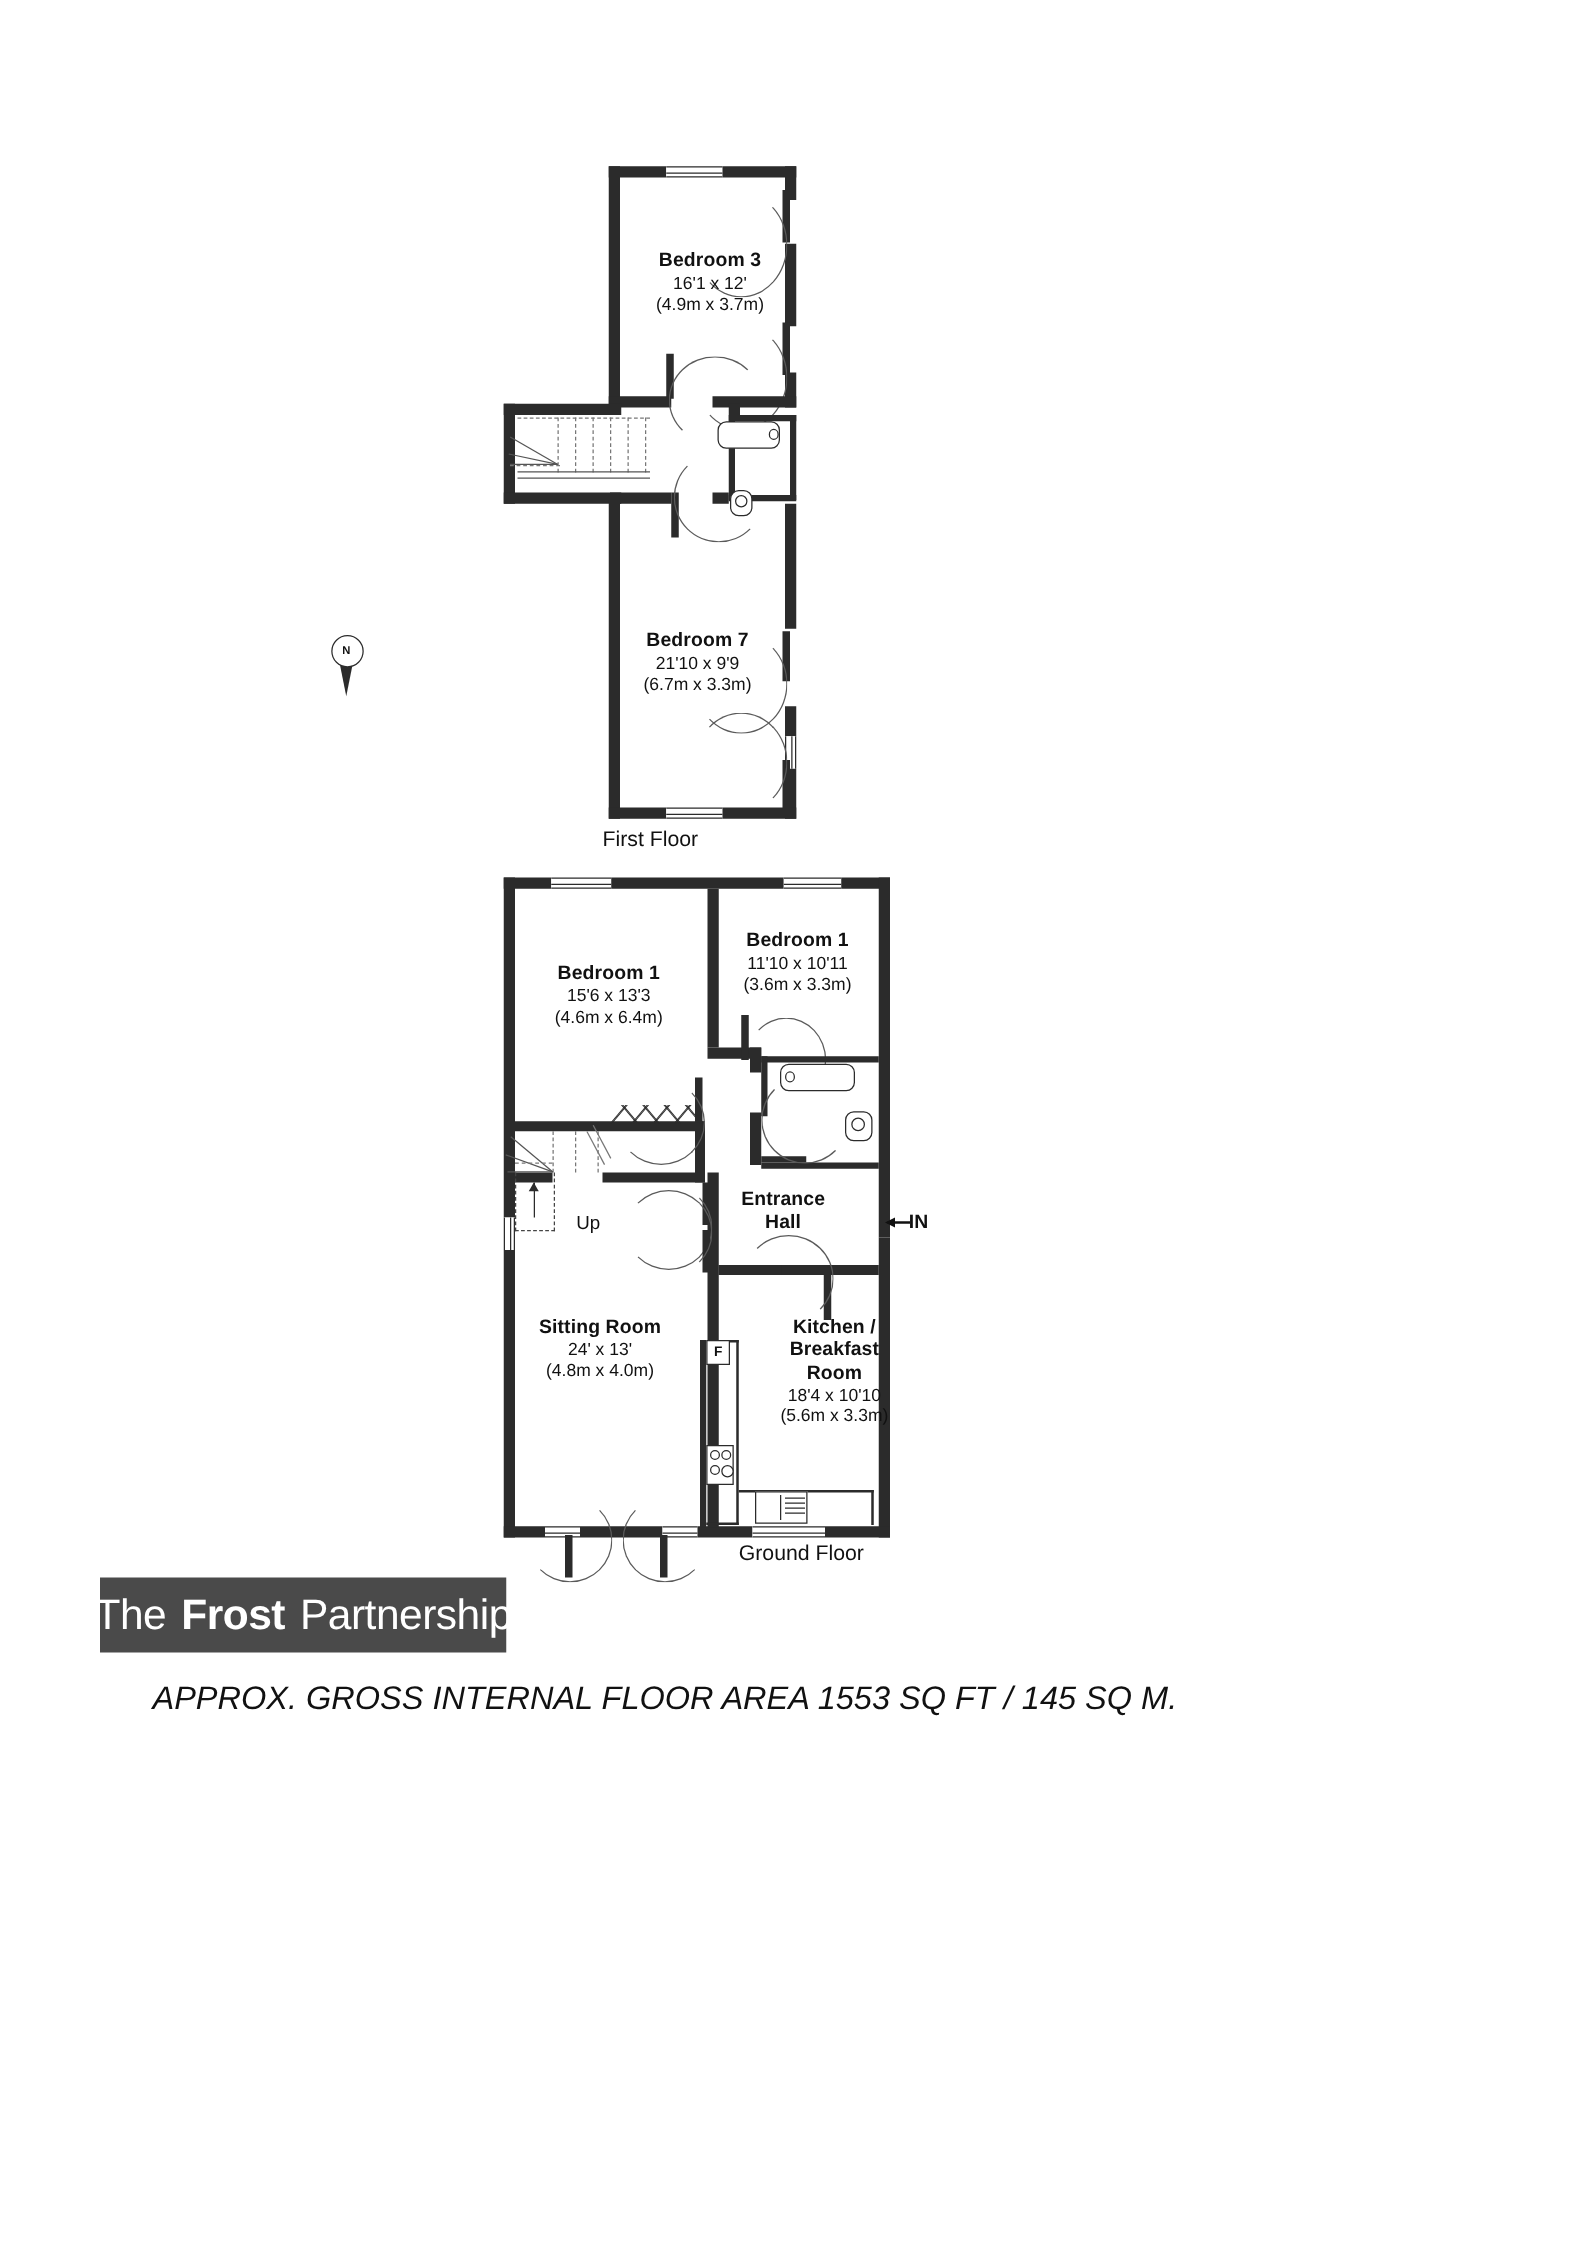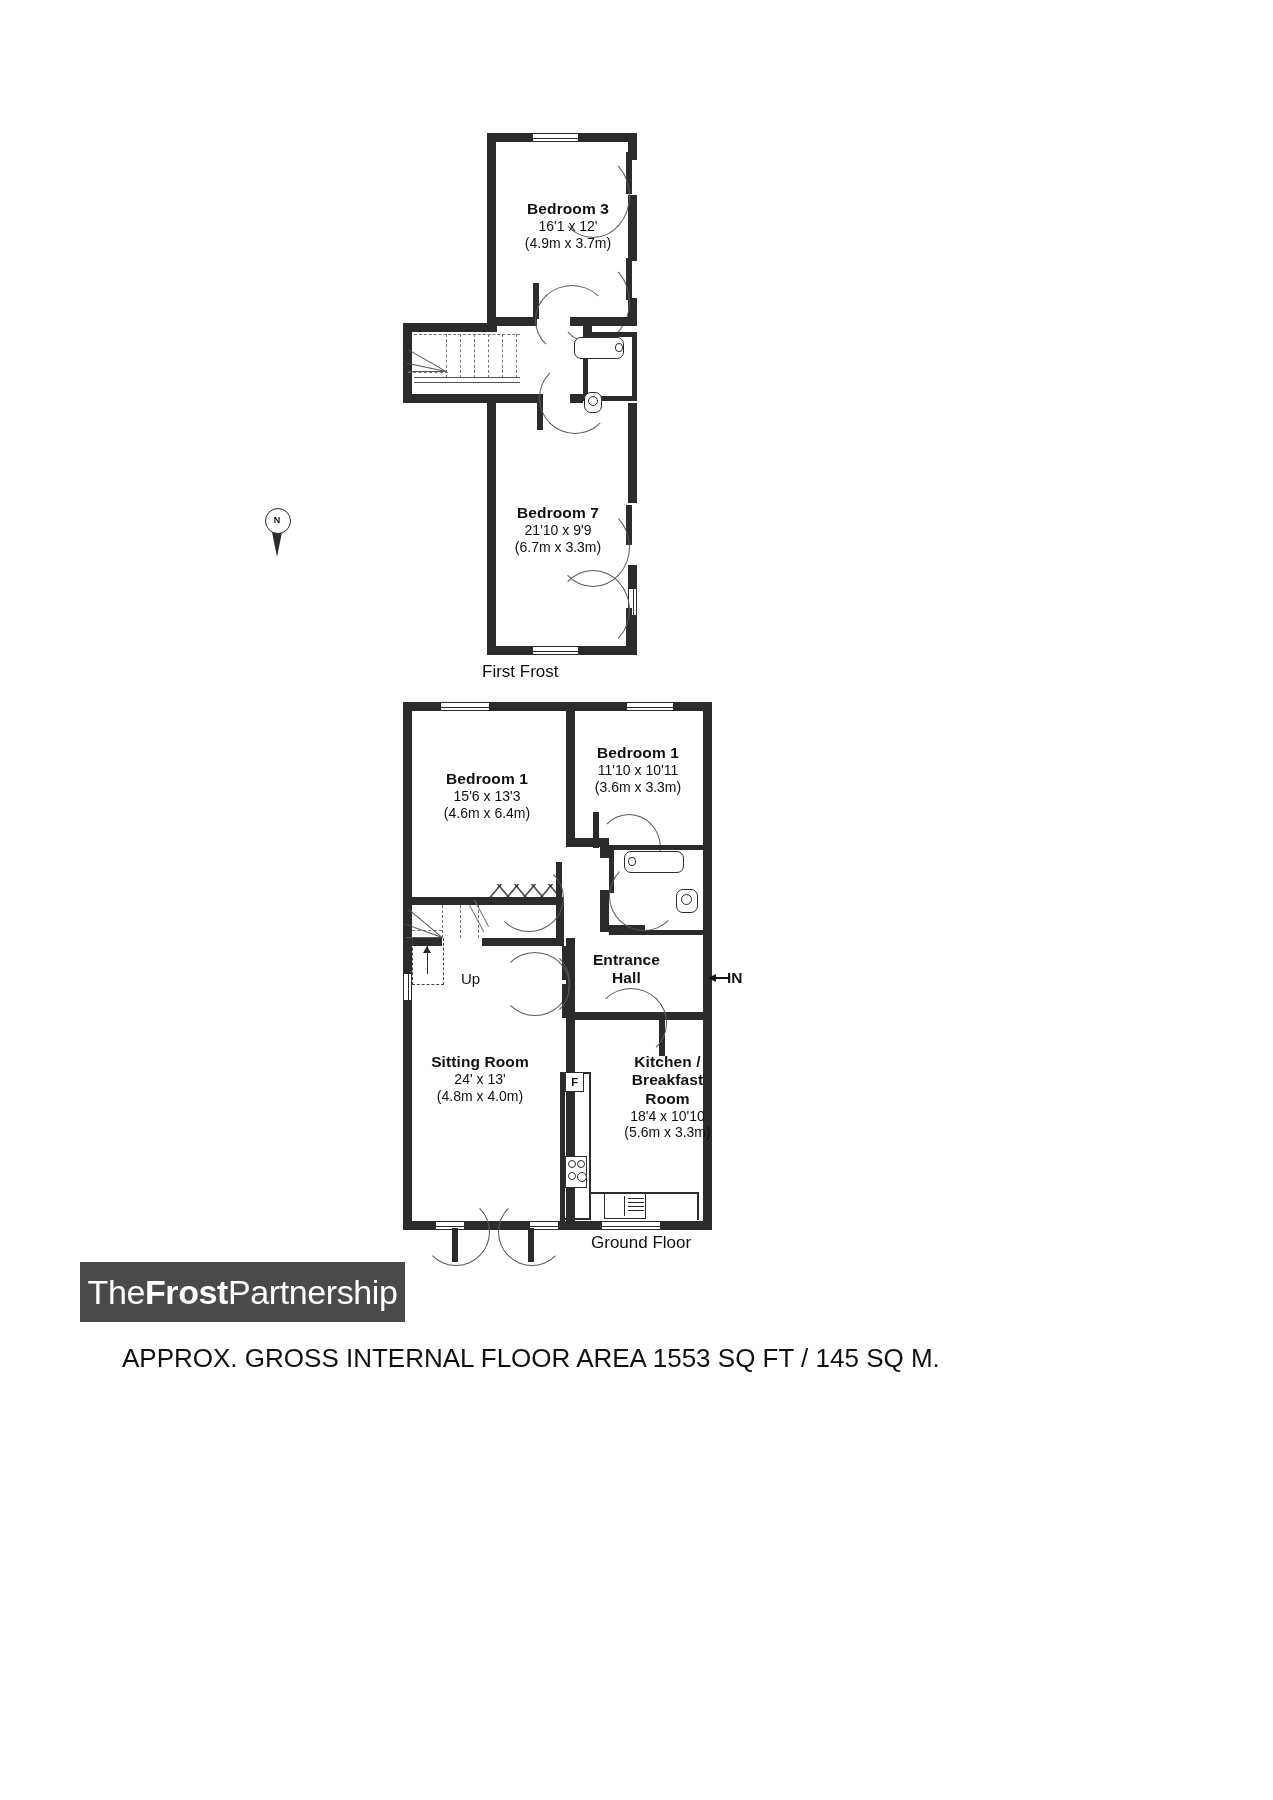--- a/index.html
+++ b/index.html
@@ -49,26 +49,26 @@
 
   .fbox{position:absolute;border:1.4px solid #2b2b2b;background:#fff;font-size:11px;font-weight:bold;text-align:center;line-height:1;box-sizing:border-box;display:flex;align-items:center;justify-content:center;}
 
   
   .compass{position:absolute;}
   .compass .ring{position:absolute;left:0;top:0;width:24px;height:24px;border:1.6px solid #2b2b2b;border-radius:50%;background:#fff;}
   .compass .nlab{position:absolute;left:0;top:0;width:24px;height:24px;display:flex;align-items:center;justify-content:center;font-size:9px;font-weight:bold;}
   .compass .needle{position:absolute;left:6px;top:19px;width:0;height:0;border-left:6px solid transparent;border-right:6px solid transparent;border-top:30px solid #2b2b2b;}
 
   
-  .logo{position:absolute;background:#4a4a4a;display:flex;align-items:center;justify-content:center;}
+  .logo{position:absolute;background:#4a4a4a;display:flex;align-items:center;justify-content:center;gap:12px;}
   .logo span{color:#fff;font-size:34px;letter-spacing:-.4px;}
   .logo .b{font-weight:bold;}
   .logo .l{font-weight:300;}
 
-  .footer1{position:absolute;font-size:26px;white-space:nowrap;}
+  .footer1{position:absolute;font-size:26px;white-space:nowrap;font-style:italic;}
   .footer2{position:absolute;font-size:17.5px;white-space:nowrap;}
 
   
   .saw{position:absolute;}
   .saw i{position:absolute;display:block;border-left:1.6px solid #2b2b2b;border-right:1.6px solid #2b2b2b;}
 </style>
 </head>
 <body>
 
 <div class="stage">
@@ -174,21 +174,21 @@
       <div class="leaf" style="left:34px;top:0px;width:6px;height:40px;"></div>
       <div class="arc" style="left:-36px;top:-38px;width:72px;height:78px;border-color:#5a5a5a #5a5a5a transparent transparent;"></div>
     </div>
 
     <div class="label" style="left:428px;top:504px;width:260px;">
       <div class="rname">Bedroom 7</div>
       <div class="rdim">21'10 x 9'9</div>
       <div class="rdim">(6.7m x 3.3m)</div>
     </div>
 
-    <div class="floorcap" style="left:482px;top:662px;">First Frost</div>
+    <div class="floorcap" style="left:482px;top:662px;">First Floor</div>
   </div>
 
   <div>
 
     <div class="wall" style="left:403px;top:702px;width:38px;height:9px;"></div>
     <div class="win" style="left:441px;top:702px;width:48px;height:9px;"></div>
     <div class="wall" style="left:489px;top:702px;width:138px;height:9px;"></div>
     <div class="win" style="left:627px;top:702px;width:46px;height:9px;"></div>
     <div class="wall" style="left:673px;top:702px;width:39px;height:9px;"></div>
 

